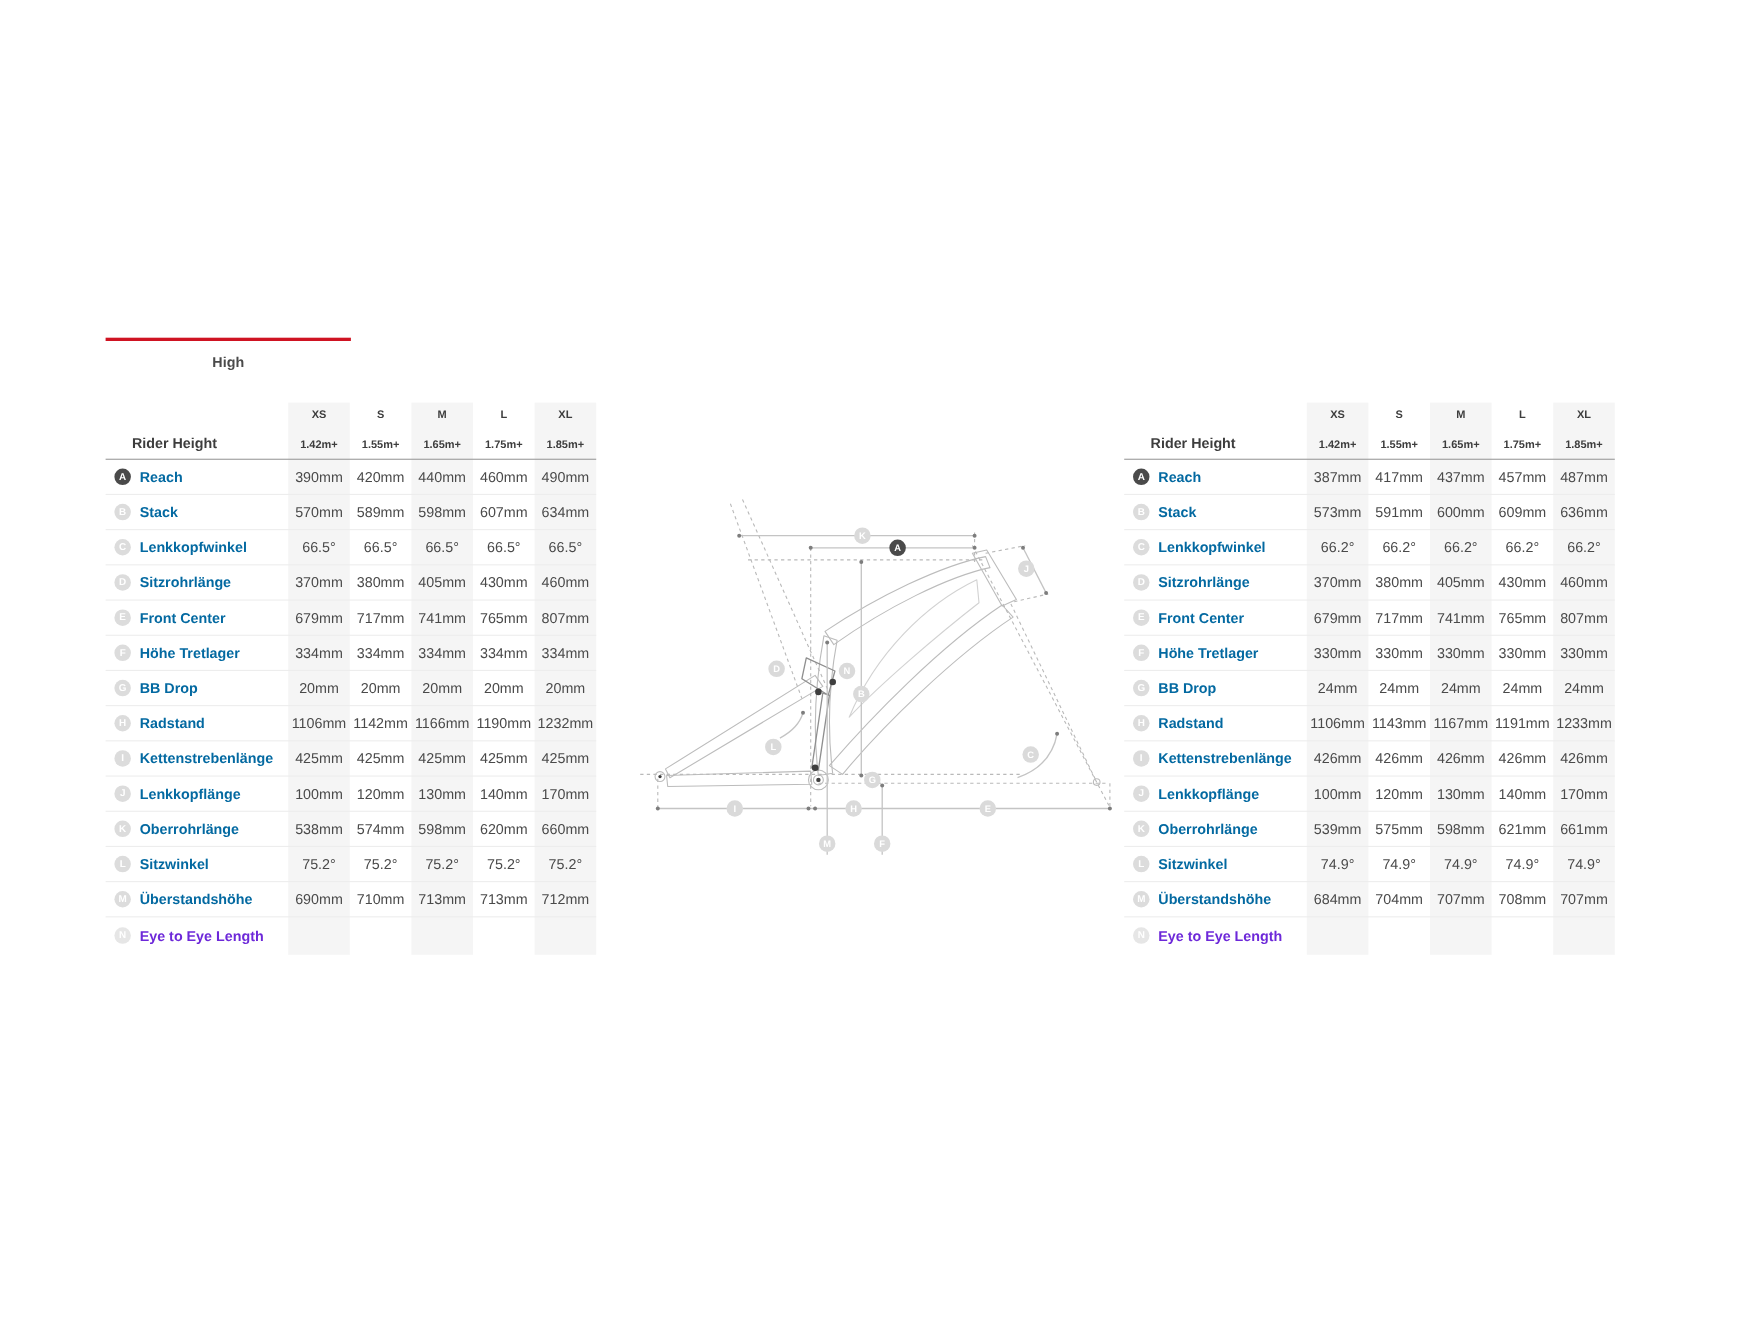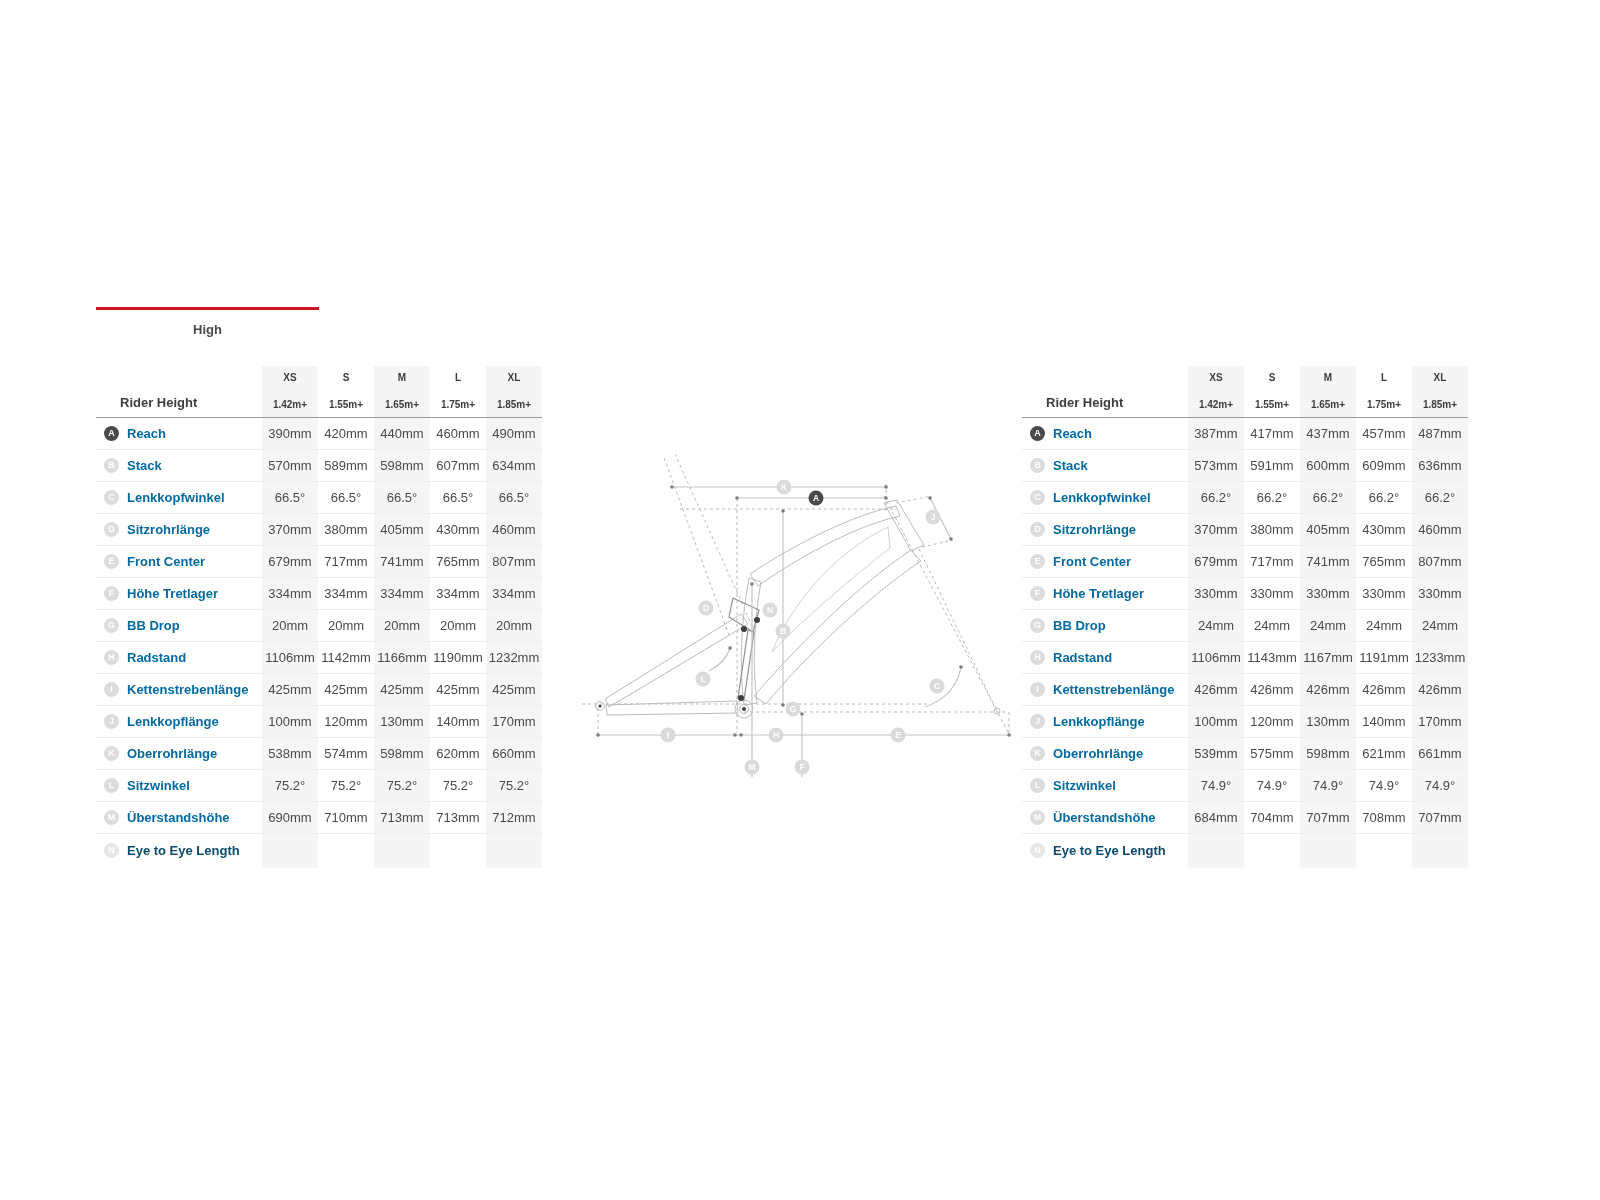--- a/index.html
+++ b/index.html
@@ -27,21 +27,21 @@
   .tbody{position:relative;z-index:1;}
   .row{display:grid;grid-template-columns:166px repeat(5,56px);height:32px;align-items:center;
        border-bottom:1px solid #ededed;box-sizing:border-box;}
   .row:last-child{border-bottom:none;}
   .labelcell{display:flex;align-items:center;gap:8px;padding-left:8px;}
   .badge{flex:0 0 15px;width:15px;height:15px;border-radius:50%;background:#dcdcdc;color:#fff;
          font-size:9px;font-weight:bold;display:flex;align-items:center;justify-content:center;line-height:1;}
   .badge.dark{background:#4a4a4a;}
   .rowlabel{font-size:13px;font-weight:bold;color:#0369a1;white-space:nowrap;}
   .val{text-align:center;font-size:13px;color:#4a4a4a;}
-  .row.disabled .rowlabel{color:#0c4a6e;}
+  .row.disabled .rowlabel{color:#6d28d9;}
   .row.disabled .badge{background:#e6e6e6;}
 
   
   .diagram{position:absolute;left:570px;top:448px;width:450px;height:340px;}
   .diagram text{font-family:"Liberation Sans",sans-serif;}
 </style>
 </head>
 <body>
 
 <div class="canvas">

